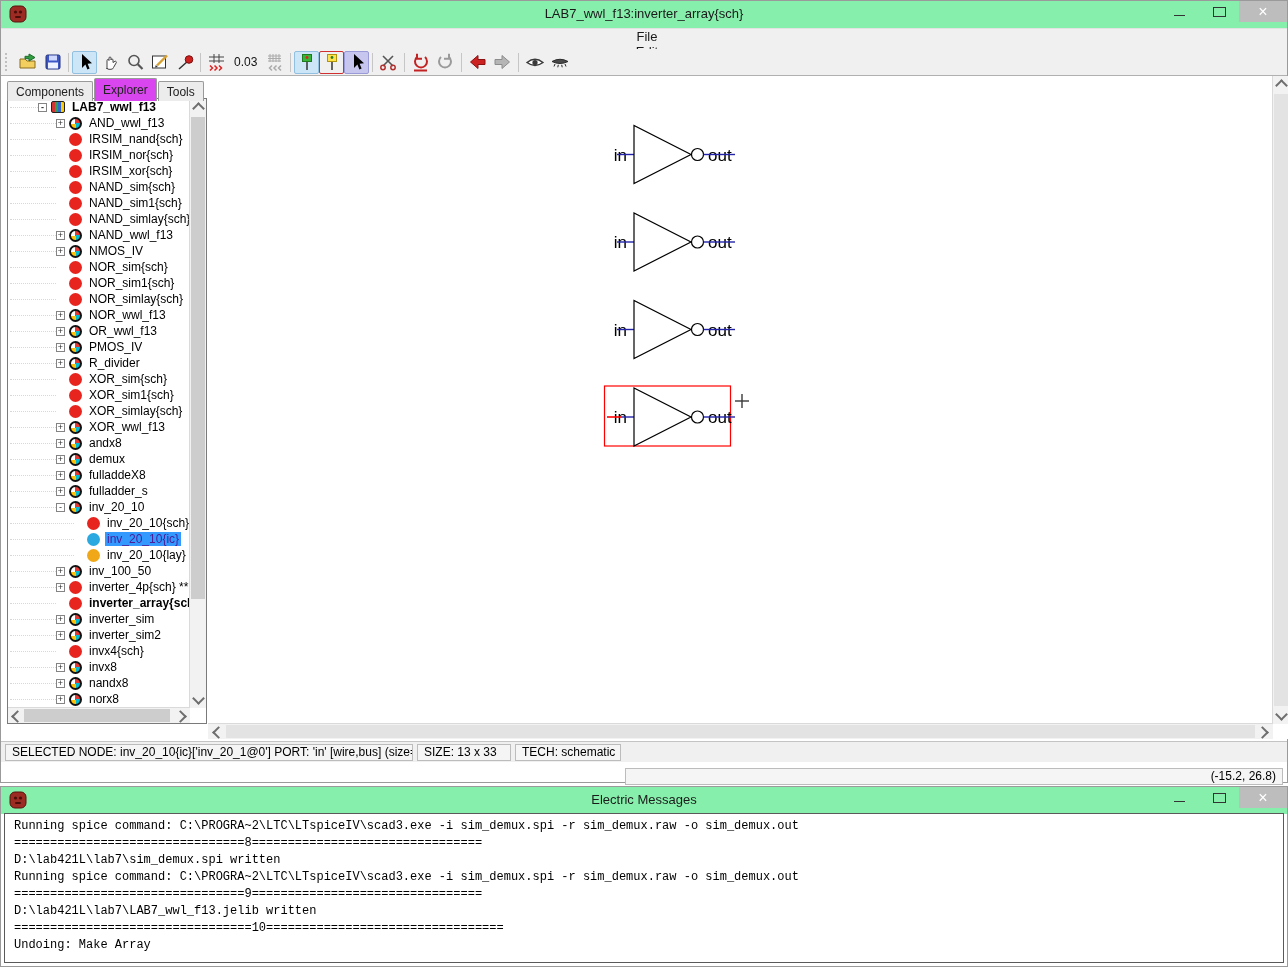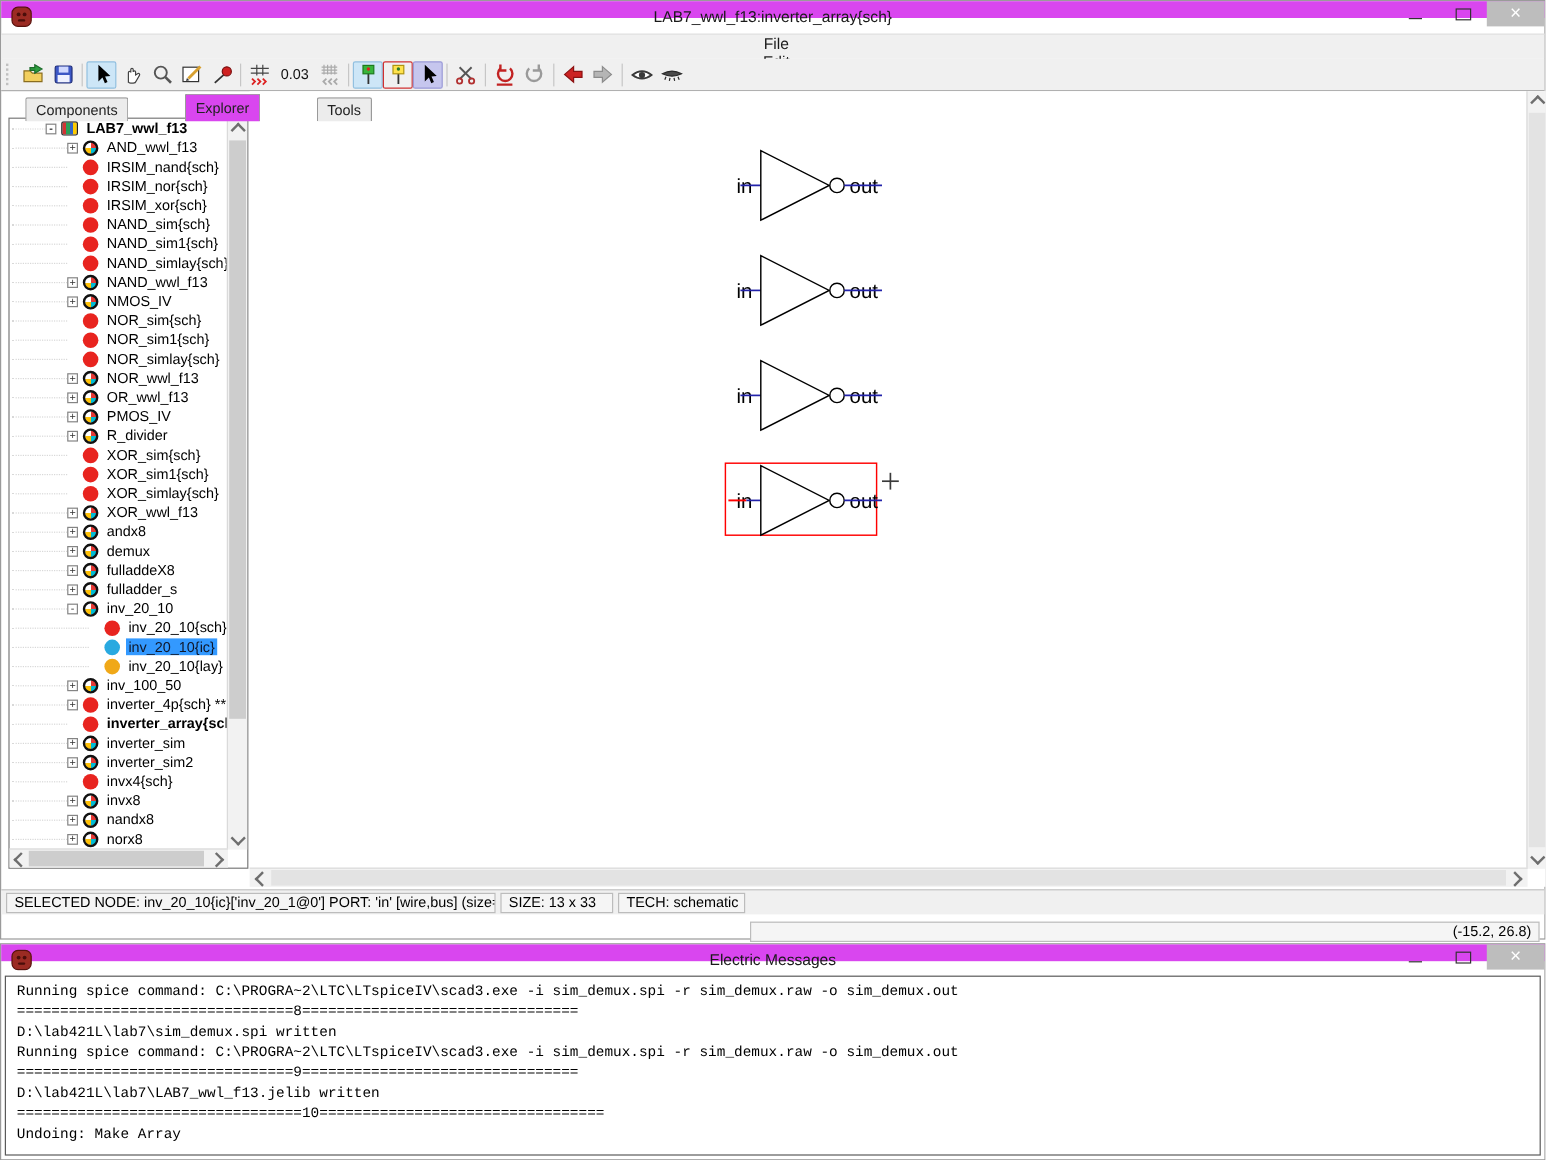--- a/index.html
+++ b/index.html
@@ -3,21 +3,21 @@
 <meta charset="utf-8">
 <style>
   html,body{margin:0;padding:0;}
   body{width:1288px;height:967px;position:relative;overflow:hidden;
        font-family:"Liberation Sans",sans-serif;background:#ffffff;color:#000;}
   .window{position:absolute;border:1px solid #9a9a9a;background:#fff;box-sizing:border-box;}
   #main-window{left:0;top:0;width:1288px;height:783px;}
   #messages-window{left:0;top:786px;width:1288px;height:181px;}
 
   
-  .titlebar{position:absolute;left:0;top:0;right:0;height:14px;background:#d946ef;text-decoration:underline;}
+  .titlebar{position:absolute;left:0;top:0;right:0;height:27px;background:#86efac;text-decoration:underline;}
   .titlebar .title{position:absolute;left:120px;right:120px;top:5px;text-align:center;
                    font-size:13px;color:#1a1a1a;white-space:nowrap;overflow:hidden;}
   .app-icon{position:absolute;left:8px;top:4px;width:18px;height:18px;}
   .winbtns{position:absolute;right:0;top:0;height:21px;display:flex;}
   .winbtn{width:40px;height:21px;display:flex;align-items:center;justify-content:center;}
   .winbtn.close{width:48px;background:#bdbdbd;}
   .glyph-min{width:11px;border-top:1px solid #333;margin-top:8px;}
   .glyph-max{width:11px;height:8px;border:1px solid #333;}
   .glyph-close{color:#fff;font-size:16px;line-height:16px;}
 
@@ -30,41 +30,41 @@
   .grip{width:3px;height:18px;border-left:2px dotted #c0c0c0;margin:0 5px 0 0;}
   .tbtn{width:25px;height:23px;display:flex;align-items:center;justify-content:center;
         border:1px solid transparent;border-radius:2px;box-sizing:border-box;}
   .tbtn.active{background:#cde6f7;border-color:#92c0e0;}
   .tbtn.active2{background:#c6c6ee;border-color:#9a9ad8;}
   .tbtn.redbox{border-color:#d03030;}
   .tsep{width:1px;height:19px;background:#c6c6c6;margin:0 3px;}
   .tspacing{font-size:12px;color:#111;margin:0 5px;}
 
   
-  #tabbar{position:absolute;left:20px;top:77px;display:flex;z-index:3;align-items:flex-end;gap:46px;}
+  #tabbar{position:absolute;left:6px;top:77px;display:flex;z-index:3;align-items:flex-end;}
   .tab{height:19px;padding:0 8px;font-size:12px;background:#ececec;border:1px solid #9a9a9a;
        border-bottom:none;display:flex;align-items:center;margin-right:1px;border-radius:2px 2px 0 0;color:#222;}
   .tab.active{background:#d946ef;height:22px;position:relative;z-index:4;}
   #tree-panel{position:absolute;left:6px;top:97px;width:200px;height:626px;border:1px solid #7a7a7a;
               background:#fff;box-sizing:border-box;z-index:2;}
   #tree-rows{position:absolute;left:2px;top:0;right:17px;bottom:15px;overflow:hidden;}
   .trow{height:16px;display:flex;align-items:center;white-space:nowrap;font-size:12px;}
   .trow.bold{font-weight:bold;}
   .sp{flex:0 0 auto;border-bottom:1px dotted #d8d8d8;height:0;align-self:center;}
   .expander{flex:0 0 auto;width:9px;height:9px;border:1px solid #848484;background:#fff;
             font-size:9px;line-height:7px;text-align:center;color:#333;box-sizing:border-box;margin-right:4px;}
   .ticon{flex:0 0 auto;width:13px;height:13px;border-radius:50%;margin-right:5px;box-sizing:border-box;}
   .ticon.grp{border:2px solid #111;background:conic-gradient(#e53935 0 25%,#00bcd4 25% 50%,#ffc107 50% 75%,#ffffff 75% 100%);}
   .ticon.sch{background:#e8241f;}
   .ticon.ic{background:#29a9e0;}
   .ticon.lay{background:#f0a818;}
   .ticon.lib{border-radius:2px;width:14px;height:12px;border:1px solid #222;
              background:linear-gradient(90deg,#d23333 0 25%,#2aa05a 25% 50%,#3366cc 50% 75%,#ffcc00 75% 100%);}
   .tlabel{padding:0 2px;}
-  .trow.selected .tlabel{background:#3399ff;color:#0f172a;}
+  .trow.selected .tlabel{background:#3399ff;color:#4c1d95;}
 
   
   .vsb{position:absolute;top:0;right:0;width:16px;bottom:15px;background:#f2f2f2;border-left:1px solid #dadada;}
   .hsb{position:absolute;left:0;right:16px;bottom:0;height:15px;background:#f2f2f2;border-top:1px solid #dadada;}
   .sb-thumb{position:absolute;background:#cdcdcd;}
   .chev{width:7px;height:7px;border-left:2px solid #6e6e6e;border-top:2px solid #6e6e6e;position:absolute;}
   .chev.up{transform:rotate(45deg);}
   .chev.down{transform:rotate(225deg);}
   .chev.left{transform:rotate(-45deg);}
   .chev.right{transform:rotate(135deg);}

